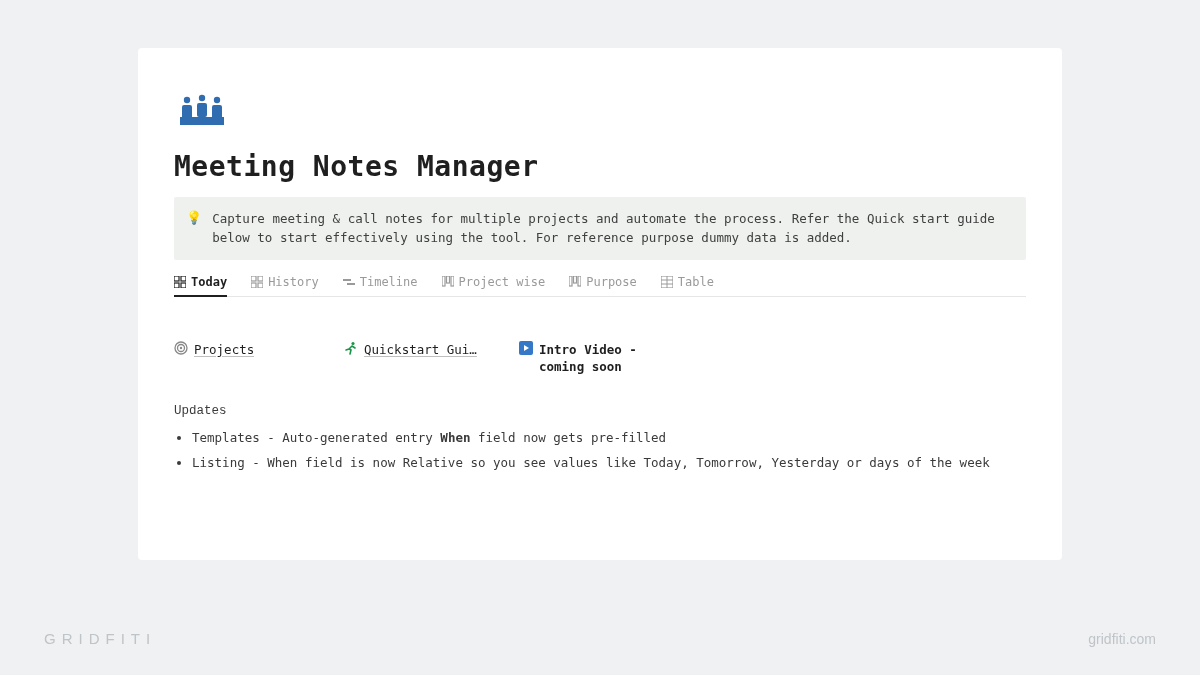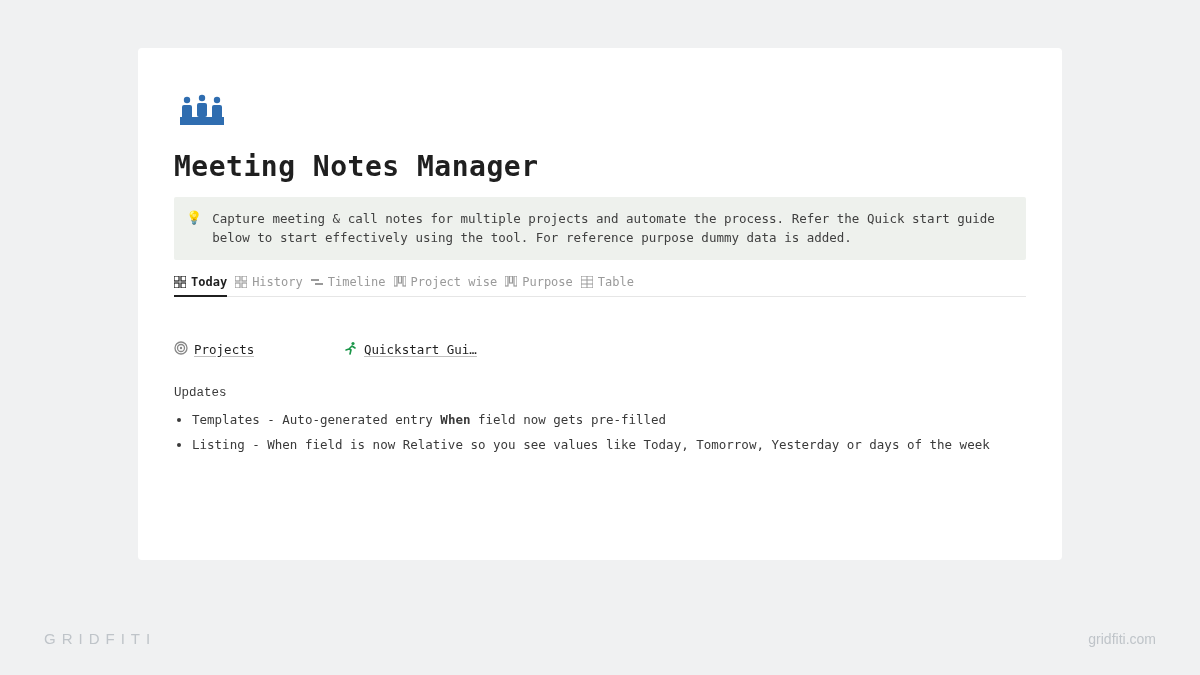--- a/index.html
+++ b/index.html
@@ -41,21 +41,21 @@
   gap: 10px;
   font-size: 12.5px;
   line-height: 1.55;
   color: #404040;
   margin-bottom: 10px;
   border-radius: 2px;
 }
 .callout .bulb { font-size: 13px; line-height: 1.4; }
 .tabs {
   display: flex;
-  gap: 8px;
+  gap: 24px;
   border-bottom: 1px solid #e6e6e6;
   font-size: 12px;
   color: #9a9a9a;
 }
 .tab {
   display: flex;
   align-items: center;
   gap: 5px;
   padding: 5px 0 6px 0;
   cursor: pointer;
@@ -225,20 +225,29 @@
     </div>
     <div class="link-item col3">
       <span class="link-icon">
         <svg width="14" height="14" viewBox="0 0 14 14">
             <circle cx="9" cy="2.5" r="1.6" fill="#1a9648"></circle>
             <path d="M8 5 L5 8 L7 9 L6 13 M8 5 L11 7 M5 8 L2 9" stroke="#1a9648" stroke-width="1.6" fill="none" stroke-linecap="round"></path>
           </svg>
       </span>
       <span class="link-label">Quickstart Gui…</span>
     </div>
+    <div class="link-item col5">
+      <span class="link-icon">
+        <svg width="14" height="14" viewBox="0 0 14 14">
+            <rect x="0" y="0" width="14" height="14" rx="2" fill="#3478c7"></rect>
+            <path d="M5 4 L10 7 L5 10 Z" fill="#fff"></path>
+          </svg>
+      </span>
+      <span class="link-label">Intro Video - coming soon</span>
+    </div>
   </div>
 
   <div class="updates-heading">Updates</div>
   <ul class="updates-list">
     <li>
       <span>Templates - Auto-generated entry </span><span class="bold">When</span><span> field now gets pre-filled</span>
     </li>
     <li>
       <span>Listing - When field is now Relative so you see values like Today, Tomorrow, Yesterday or days of the week</span><span class="bold"></span><span></span>
     </li>

